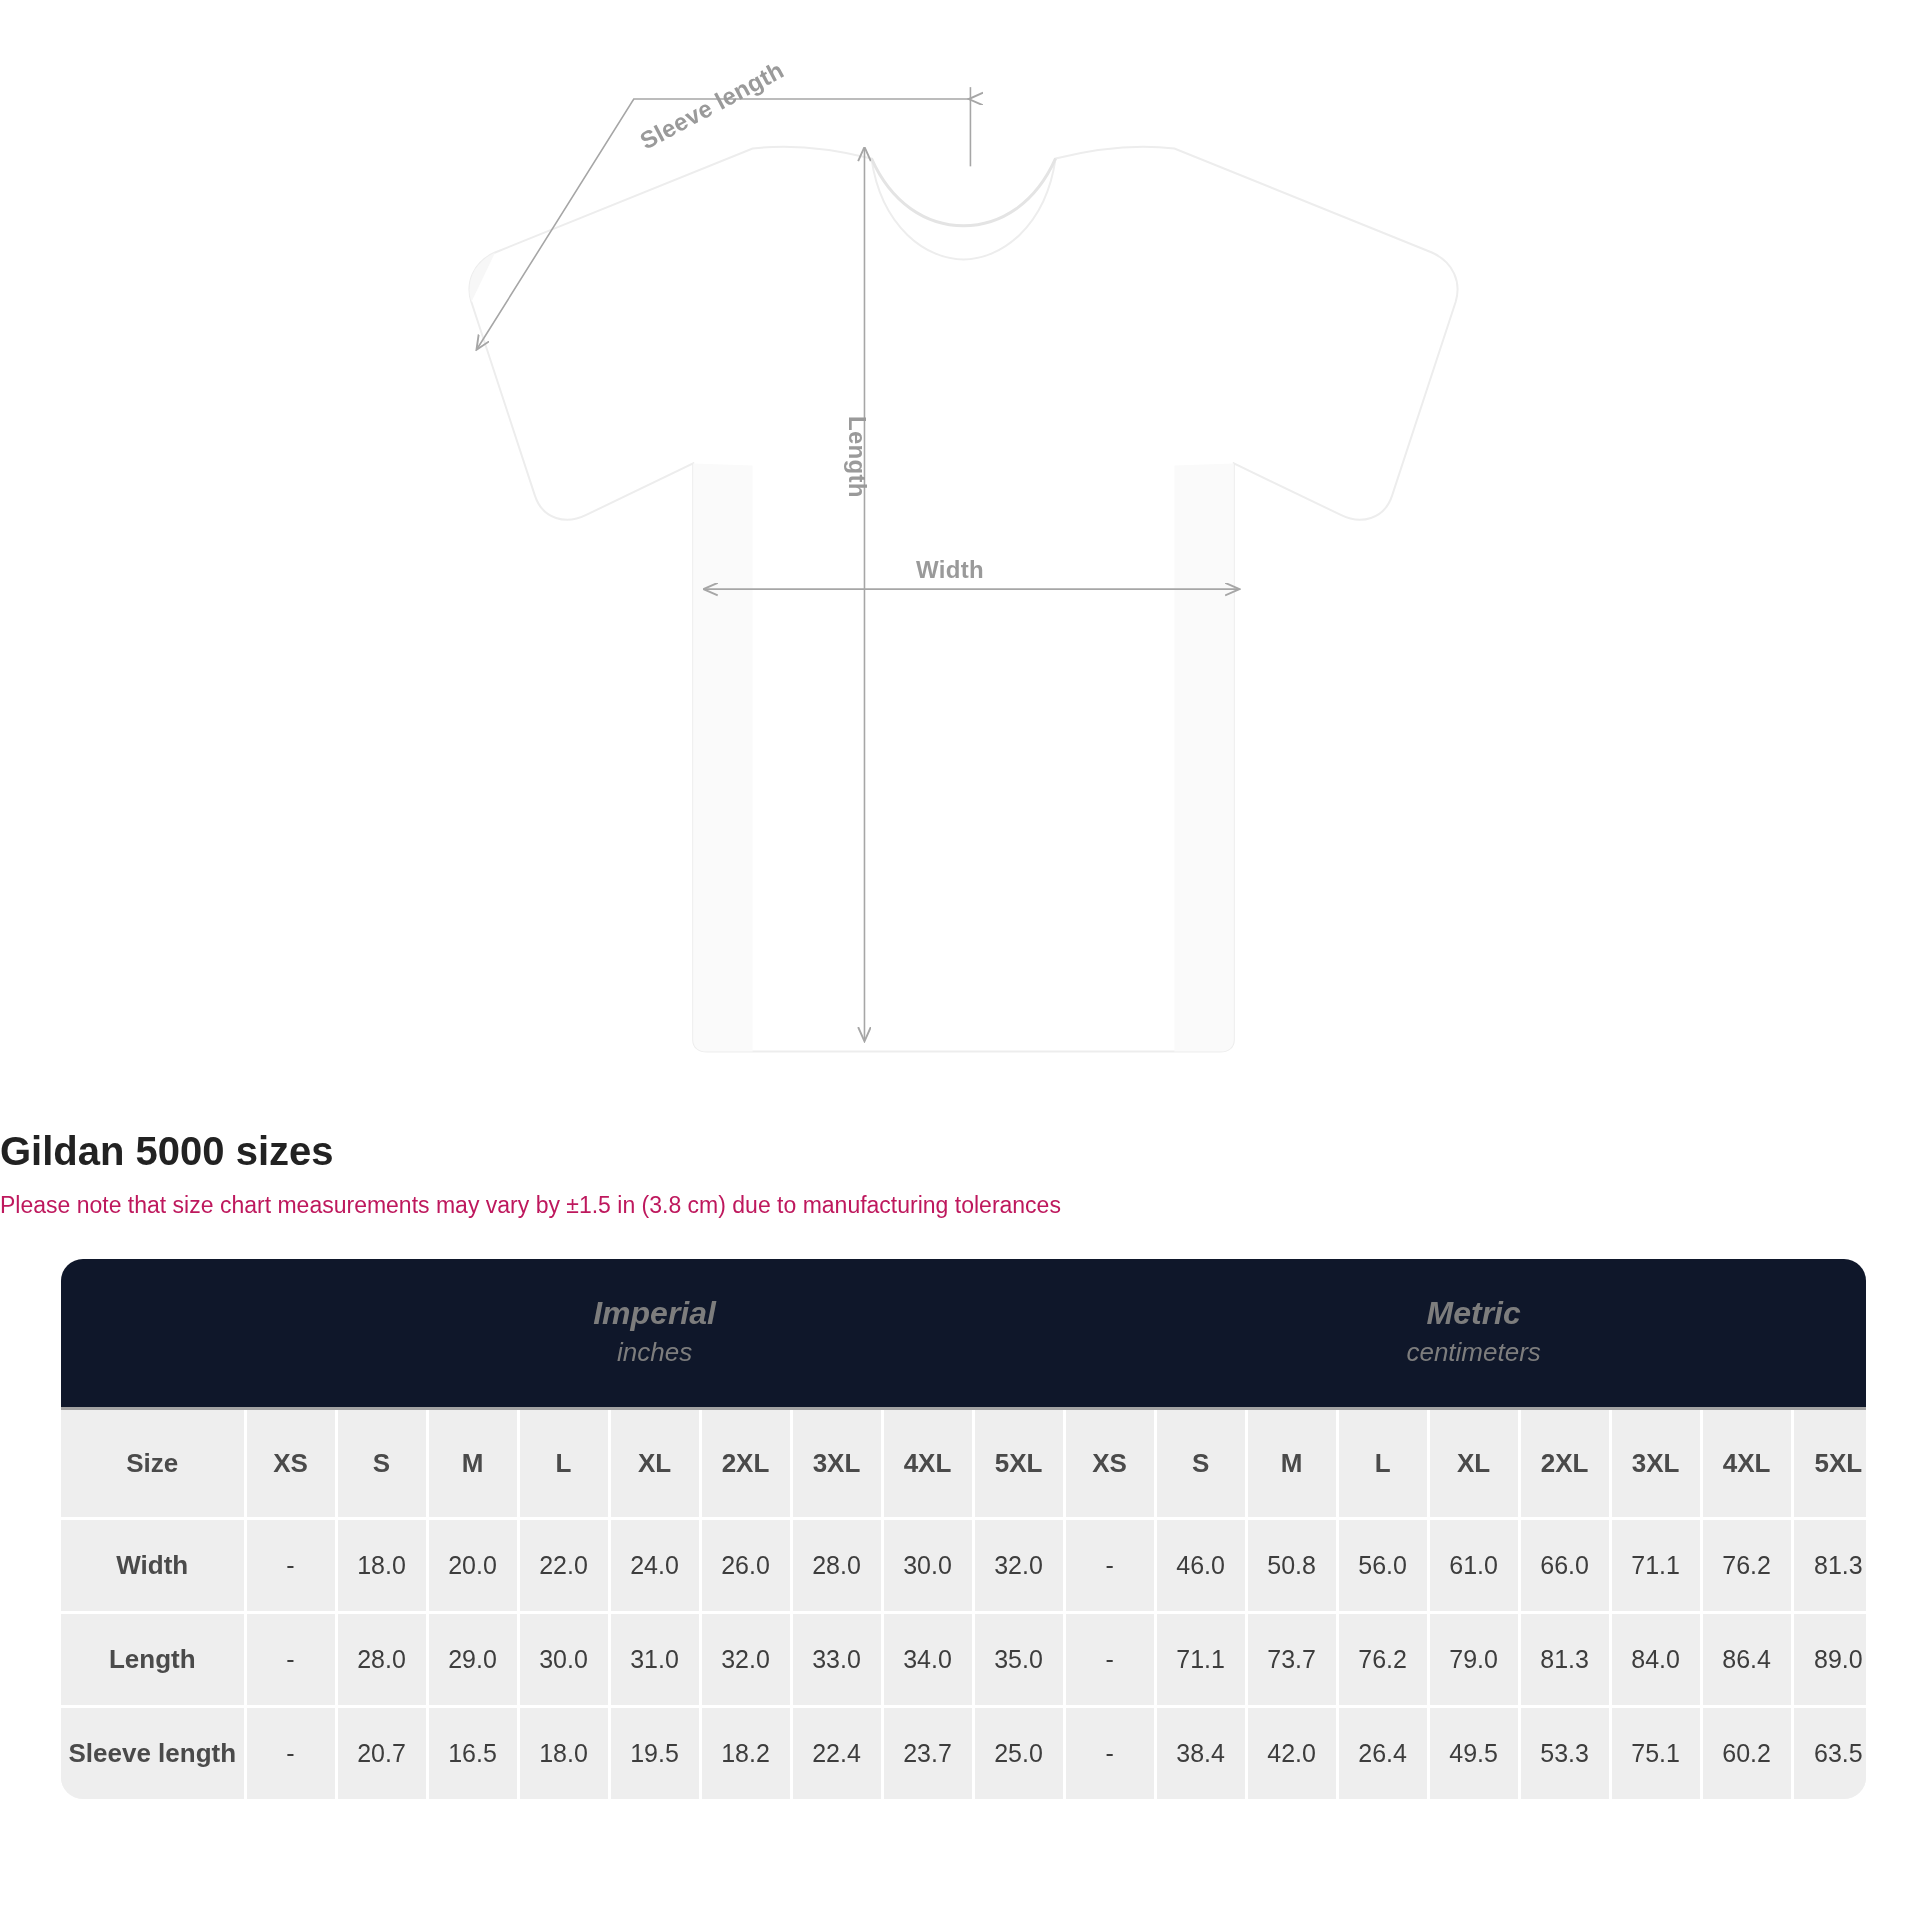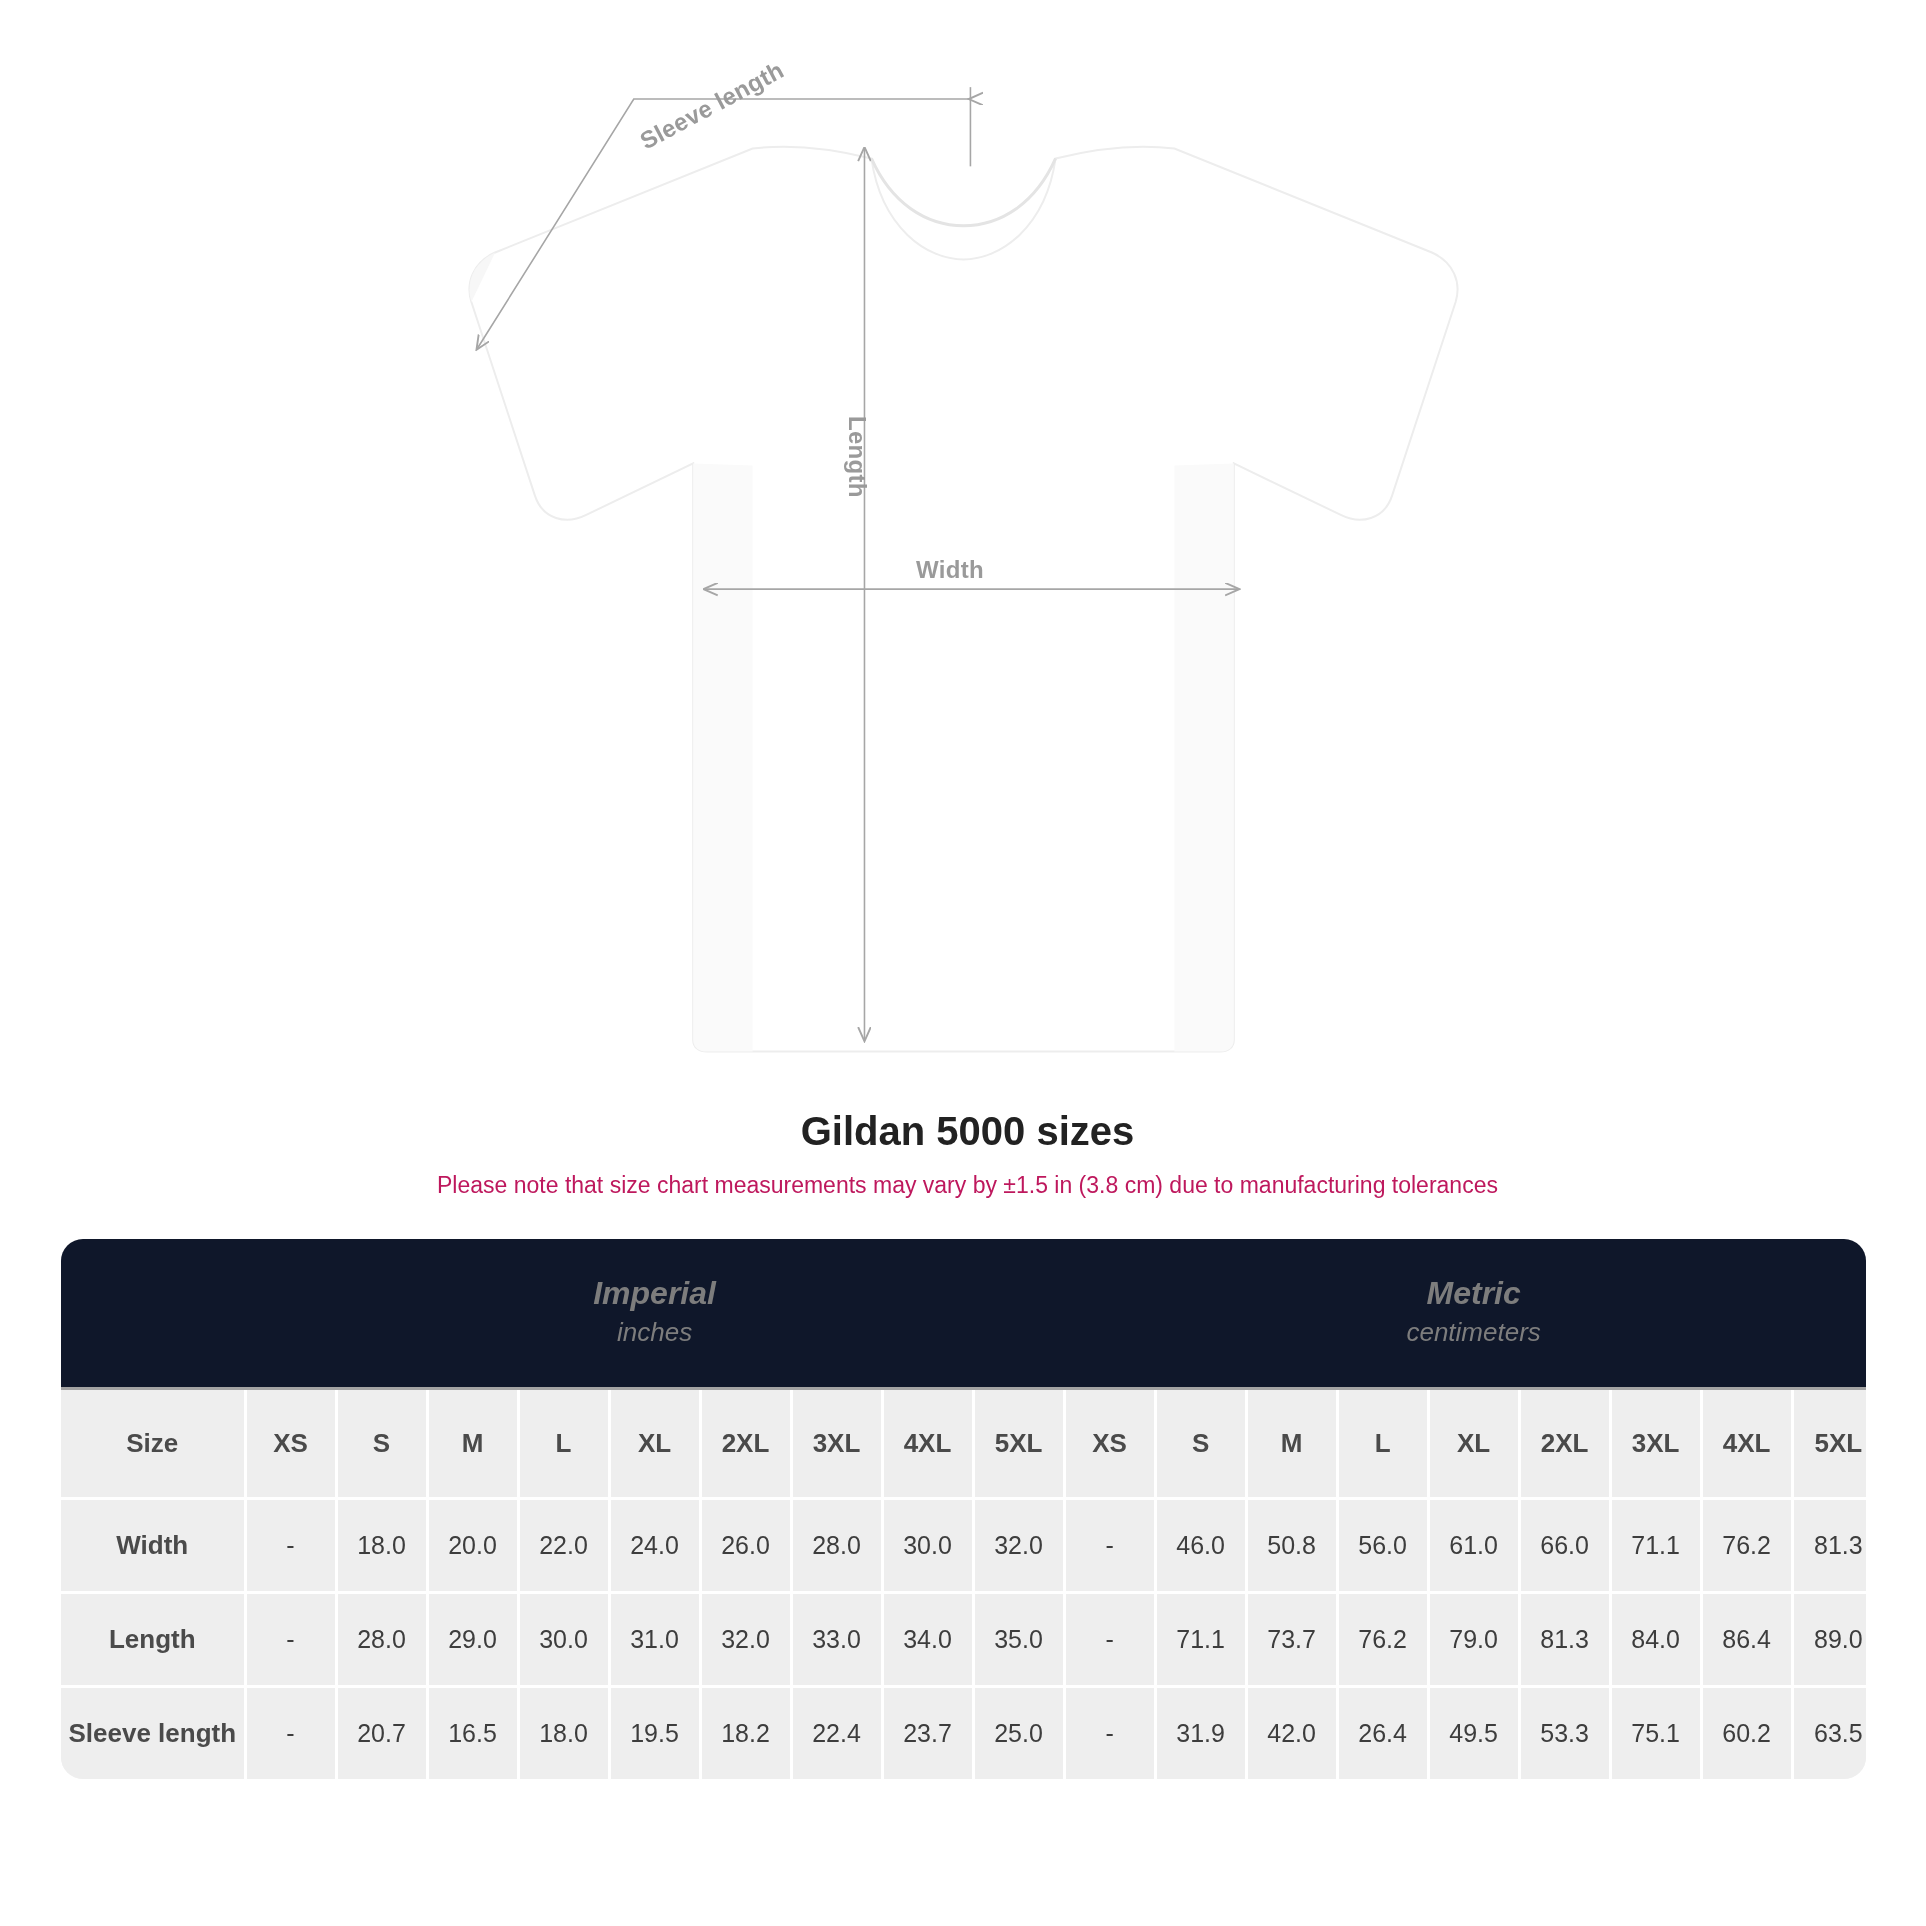--- a/index.html
+++ b/index.html
@@ -46,22 +46,21 @@
     transform: rotate(90deg);
     transform-origin: left top;
   }
   #label-width {
     left: 916px;
     top: 556px;
   }
 
   
   #title-block {
-    text-align: center;
-    padding-left: 8px;
+    margin-top: 20px;
   }
   #chart-title {
     font-size: 40px;
     font-weight: bold;
     color: #222222;
     margin: 0 0 18px 0;
   }
   #chart-note {
     font-size: 23px;
     color: #be185d;
@@ -311,21 +310,21 @@
         <td>-</td>
         <td>20.7</td>
         <td>16.5</td>
         <td>18.0</td>
         <td>19.5</td>
         <td>18.2</td>
         <td>22.4</td>
         <td>23.7</td>
         <td>25.0</td>
         <td>-</td>
-        <td>31.9</td>
+        <td>38.4</td>
         <td>42.0</td>
         <td>26.4</td>
         <td>49.5</td>
         <td>53.3</td>
         <td>75.1</td>
         <td>60.2</td>
         <td>63.5</td>
       </tr>
     </tbody>
   </table>

